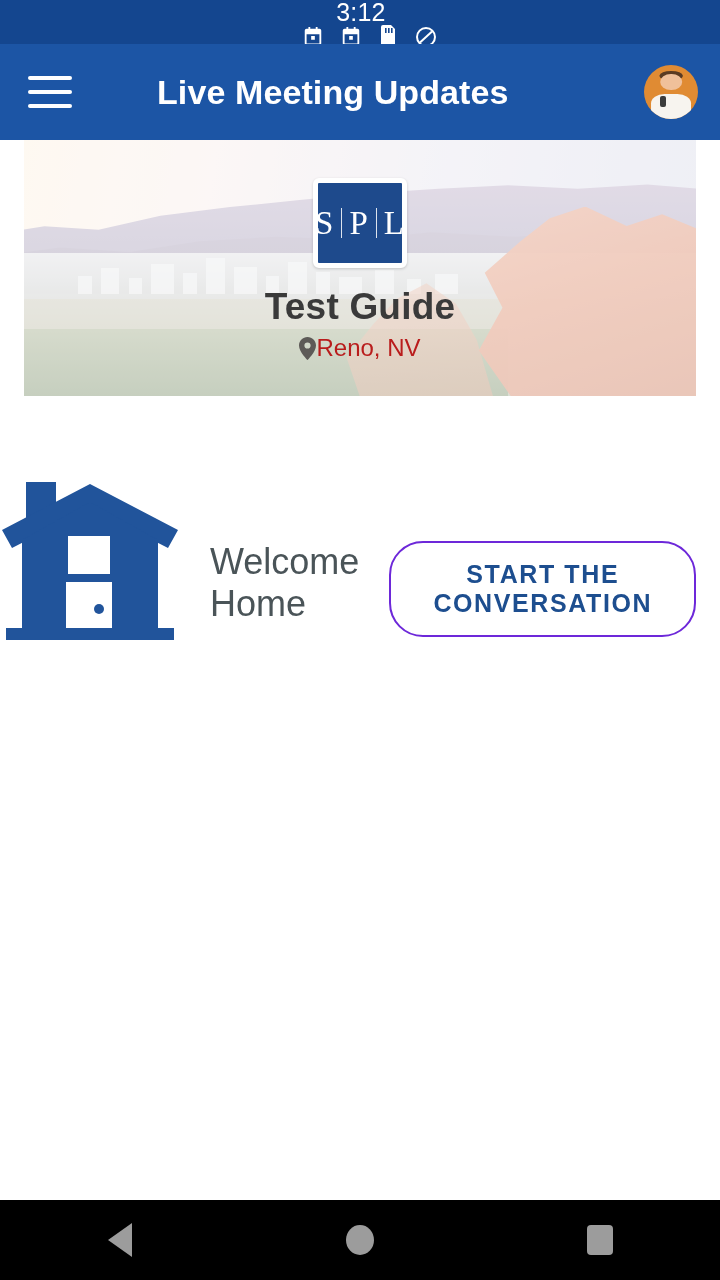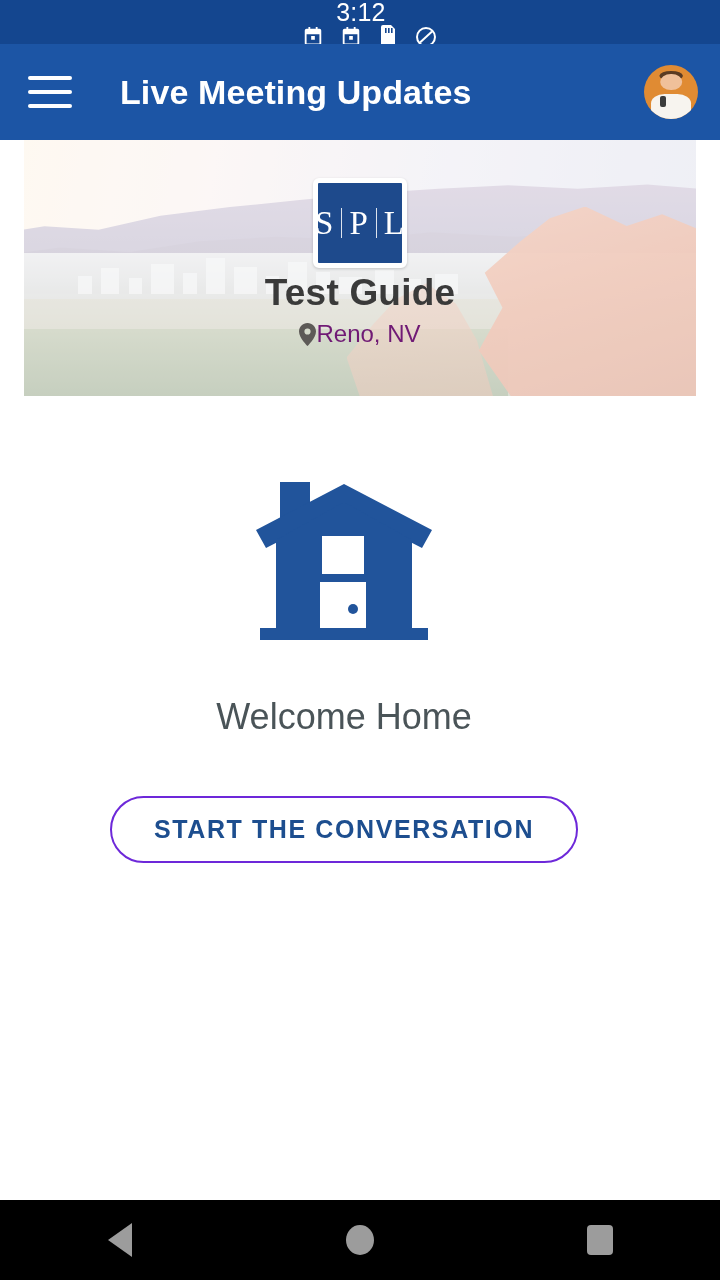--- a/index.html
+++ b/index.html
@@ -19,21 +19,21 @@
   }
   .status-time{ font-size:25px; letter-spacing:.2px; line-height:1; }
   .status-left-icons{ display:flex; align-items:center; gap:16px; margin-left:18px; }
   .status-spacer{ flex:1; }
   .status-right-icons{ display:flex; align-items:center; gap:12px; }
   .sicon{ display:block; }
 
   
   .app-bar{
     position:absolute; top:44px; left:0; width:720px; height:96px;
-    background:#1c55a5; display:flex; align-items:center; padding:0 22px 0 28px;
+    background:#1c55a5; display:flex; align-items:center; padding:0 22px 0 28px;gap:37px;
   }
   .hamburger{ width:44px; height:32px; display:flex; flex-direction:column;
     justify-content:space-between; cursor:pointer; flex:0 0 auto; }
   .hamburger span{ display:block; height:4px; border-radius:2px; background:#ffffff; }
   .app-title{
     color:#ffffff; font-size:34px; font-weight:700; letter-spacing:.1px;
     margin-left:48px; white-space:nowrap;
   }
   .appbar-spacer{ flex:1; }
   .avatar{
@@ -89,31 +89,31 @@
     width:94px; height:90px; background:#1e4a8c; border:5px solid #ffffff;
     border-radius:6px; display:flex; align-items:center; justify-content:center;
     box-shadow:0 1px 3px rgba(0,0,0,.18);
   }
   .logo-letters{
     color:#ffffff; font-family:"Liberation Serif", serif; font-size:33px;
     letter-spacing:1px; display:flex; align-items:center; gap:7px; line-height:1;
   }
   .logo-letters .bar{ width:1px; height:30px; background:rgba(255,255,255,.85); display:inline-block; }
   .banner-title{
-    margin-top:4px; font-size:37px; font-weight:700; color:#3a3a3a; letter-spacing:.2px;
+    margin-top:18px; font-size:37px; font-weight:700; color:#3a3a3a; letter-spacing:.2px;
   }
   .banner-loc{
     margin-top:6px; display:flex; align-items:center; gap:0;
-    font-size:24px; color:#701a75;
+    font-size:24px; color:#b91c1c;
   }
 
   
   .empty{
     position:absolute; left:0; top:470px; width:688px;
-    display:flex; flex-direction:column; align-items:center;
+    display:flex; flex-direction:row; align-items:center;gap:30px;
   }
   .house-wrap{ width:180px; height:180px; }
   .empty-title{ margin-top:46px; font-size:36px; color:#4a5458; font-weight:400; }
   .empty-sub{ margin-top:16px; font-size:29px; color:#3f464a; font-weight:400; }
   .cta-btn{
     margin-top:58px; padding:17px 42px; border:2px solid #6d28d9; border-radius:34px;
     background:transparent; color:#1d4e8f; font-size:25px; font-weight:700;
     letter-spacing:1.6px; cursor:pointer; font-family:"Liberation Sans", sans-serif;
   }
 

